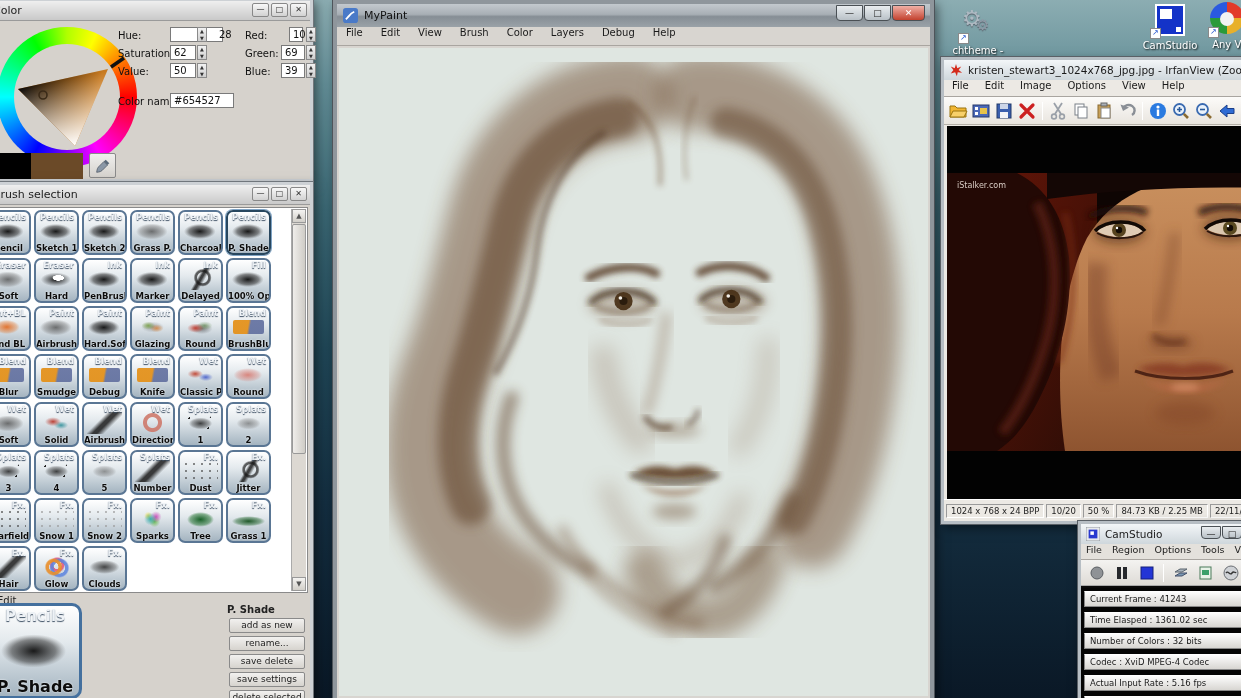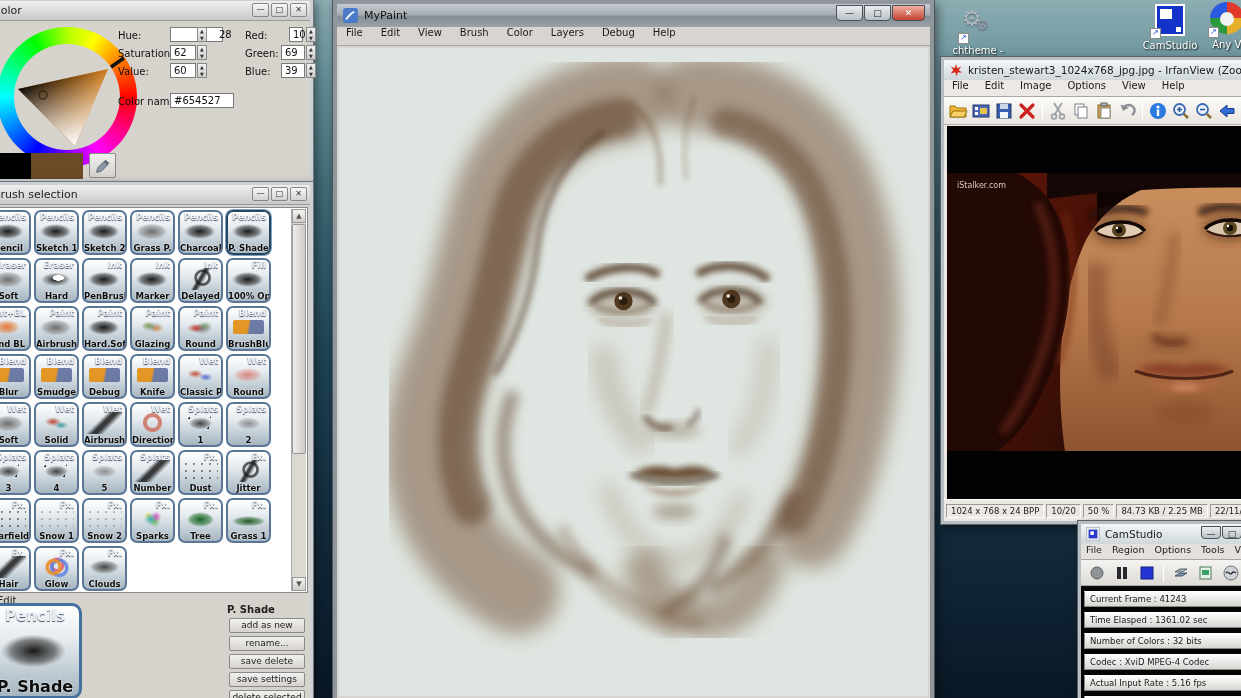--- a/index.html
+++ b/index.html
@@ -186,21 +186,21 @@
         <span>▲</span>
         <span>▼</span>
       </div>
     <span class="flabel" style="left:129px;top:47px;">Saturation:</span>
     <div class="field" style="left:181px;top:44px;width:26px;">62</div>
     <div class="spin" style="left:208px;top:44px;">
         <span>▲</span>
         <span>▼</span>
       </div>
     <span class="flabel" style="left:129px;top:65px;">Value:</span>
-    <div class="field" style="left:181px;top:62px;width:26px;">60</div>
+    <div class="field" style="left:181px;top:62px;width:26px;">50</div>
     <div class="spin" style="left:208px;top:62px;">
         <span>▲</span>
         <span>▼</span>
       </div>
     <span class="flabel" style="left:256px;top:29px;">Red:</span>
     <div class="field" style="left:300px;top:26px;width:14px;">101</div>
     <div class="spin" style="left:317px;top:26px;">
         <span>▲</span>
         <span>▼</span>
       </div>

